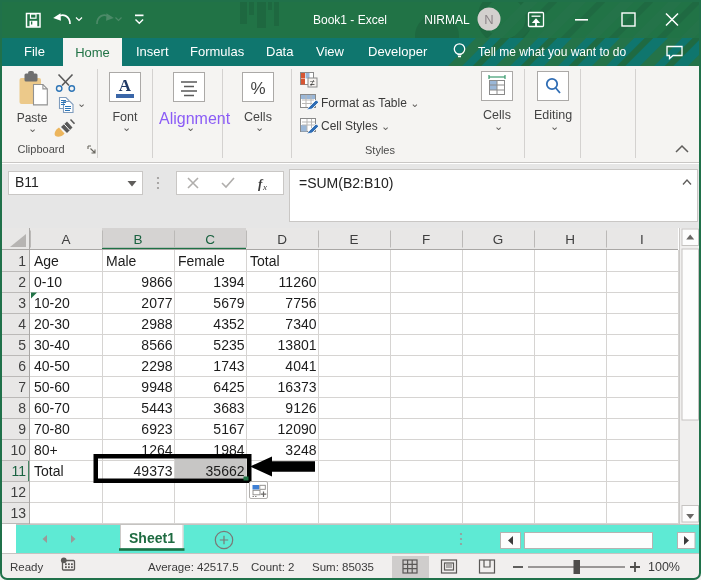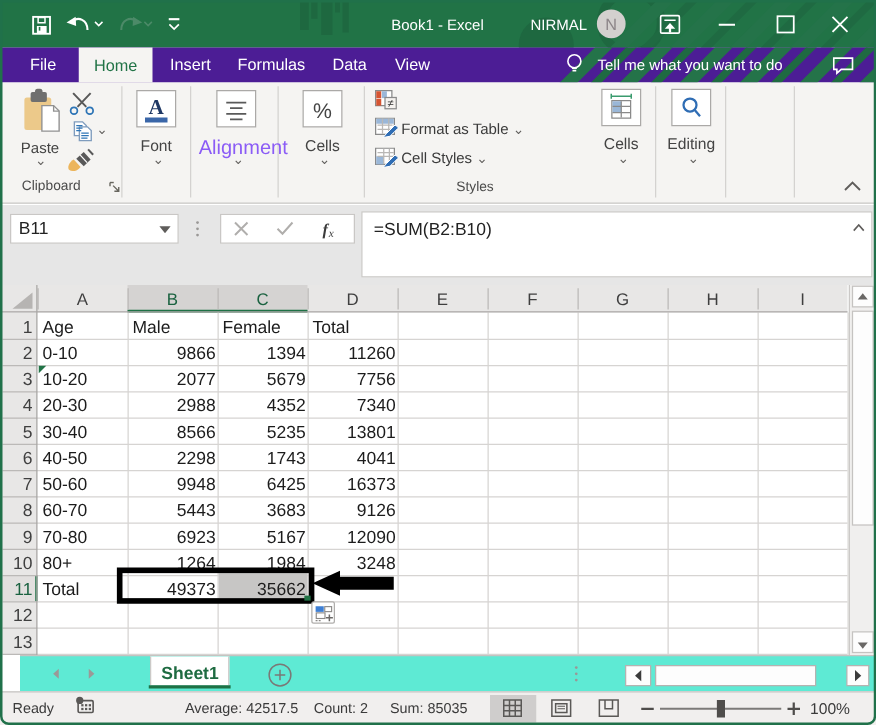--- a/index.html
+++ b/index.html
@@ -2,21 +2,21 @@
 <html><head>
 <meta charset="utf-8">
 <style>
   * { margin:0; padding:0; box-sizing:border-box; }
   html,body { width:701px; height:580px; overflow:hidden; }
   body { font-family:"Liberation Sans", sans-serif; position:relative; background:#fff; }
   .abs { position:absolute; }
   
   #titlebar { left:0; top:0; width:701px; height:38px; background:#217346; overflow:hidden; }
   
-  #tabrow { left:0; top:38px; width:701px; height:28px; background:#4c1d95; }
+  #tabrow { left:0; top:38px; width:701px; height:28px; background:#0f766e; }
   .tab { position:absolute; top:0; height:28px; line-height:28px; color:#fff; font-size:13px; }
   #hometab { left:63px; top:0; width:59px; height:28px; background:#f5f4f2; color:#217346; text-align:center; line-height:29px; font-size:13px; }
   
   #ribbon { left:0; top:66px; width:701px; height:97px; background:#f5f4f2; border-bottom:1px solid #c9c7c5; }
   .rsep { position:absolute; top:3px; width:1px; height:89px; background:#d4d2d0; }
   .rlabel { position:absolute; color:#4b4b4b; font-size:11px; text-align:center; }
   .rbox { position:absolute; width:32px; height:30px; background:#fff; border:1px solid #aba9a7; }
   .chev { position:absolute; color:#5f5d5b; font-size:11px; }
   
   #fbar { left:0; top:164px; width:701px; height:64px; background:#e6e6e6; }
@@ -103,20 +103,21 @@
     <g stroke="#1f6a42" stroke-width="6" fill="none">
       <path d="M472 33 L512 -7 M520 33 L560 -7 M568 33 L608 -7 M616 33 L656 -7 M664 33 L704 -7"></path>
     </g>
   </svg>
   <span class="tab" style="left:24px">File</span>
   <div id="hometab" class="abs">Home</div>
   <span class="tab" style="left:136px">Insert</span>
   <span class="tab" style="left:190px">Formulas</span>
   <span class="tab" style="left:266px">Data</span>
   <span class="tab" style="left:316px">View</span>
+  <span class="tab" style="left:368px">Developer</span>
   <svg class="abs" style="left:451px;top:4px" width="17" height="19" viewBox="0 0 17 19">
     <g stroke="#fff" stroke-width="1.3" fill="none">
       <circle cx="8.5" cy="7" r="5.2"></circle>
       <path d="M6.5 12.5 h4 M7 14.5 h3"></path>
     </g>
   </svg>
   <span class="tab" style="left:478px;font-size:12px">Tell me what you want to do</span>
   <svg class="abs" style="left:666px;top:7px" width="18" height="15" viewBox="0 0 18 15">
     <path d="M1 1.5 h15 v9 h-9 l-3.5 3 v-3 h-2.5 z" fill="none" stroke="#fff" stroke-width="1.3"></path>
   </svg>

